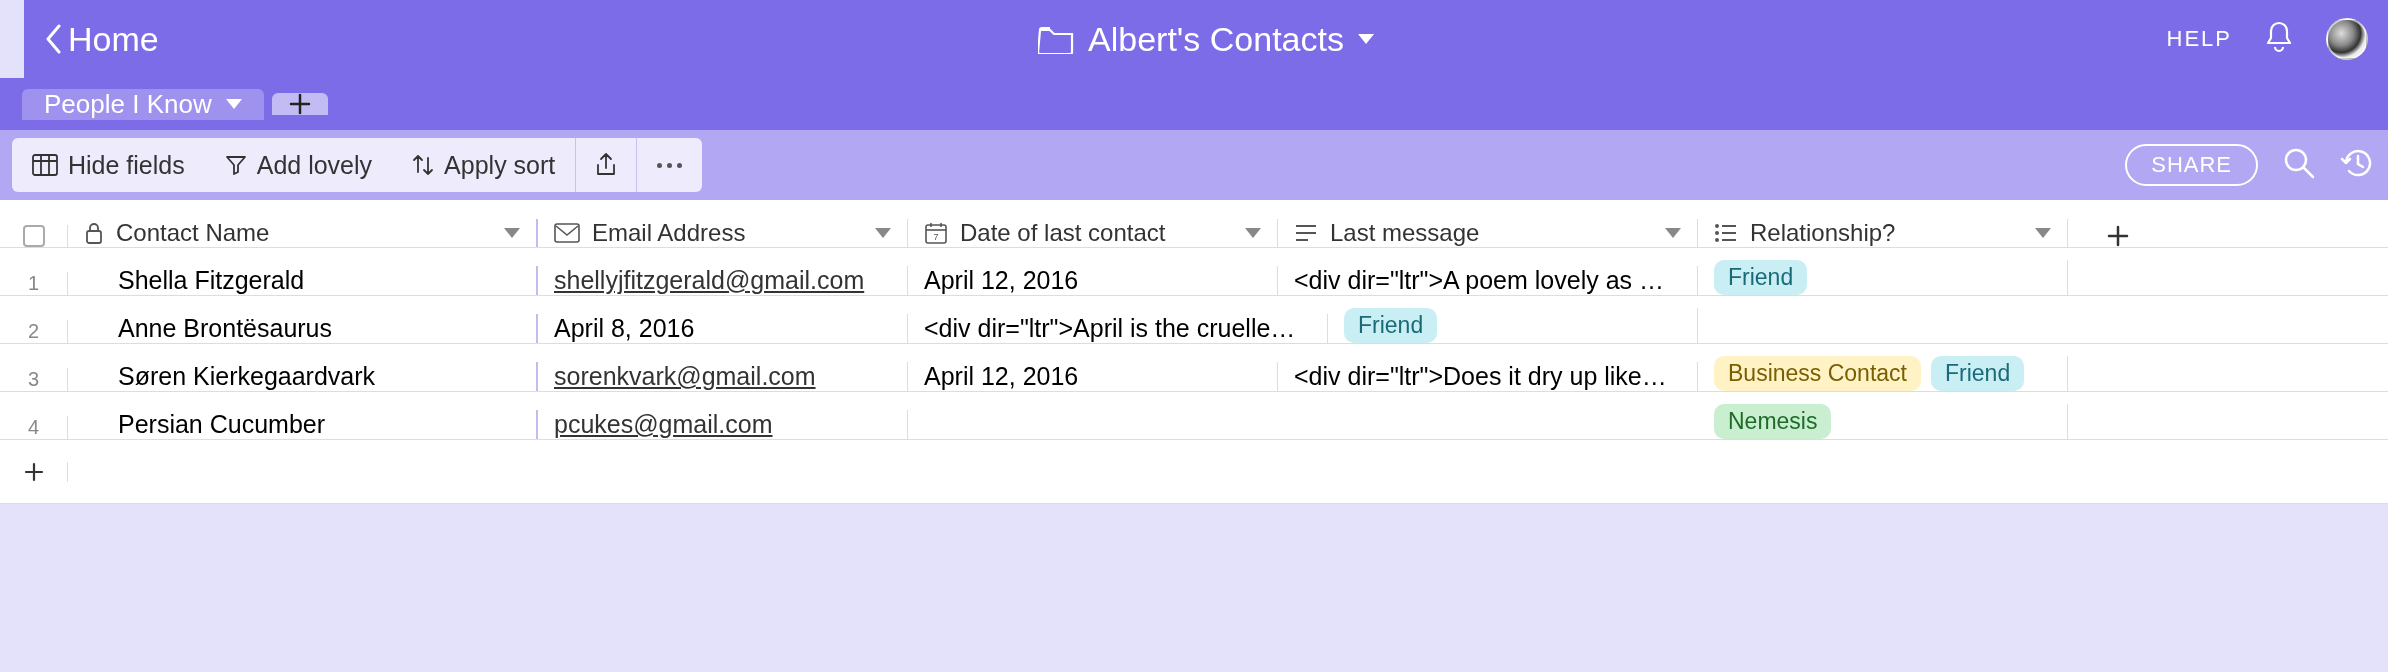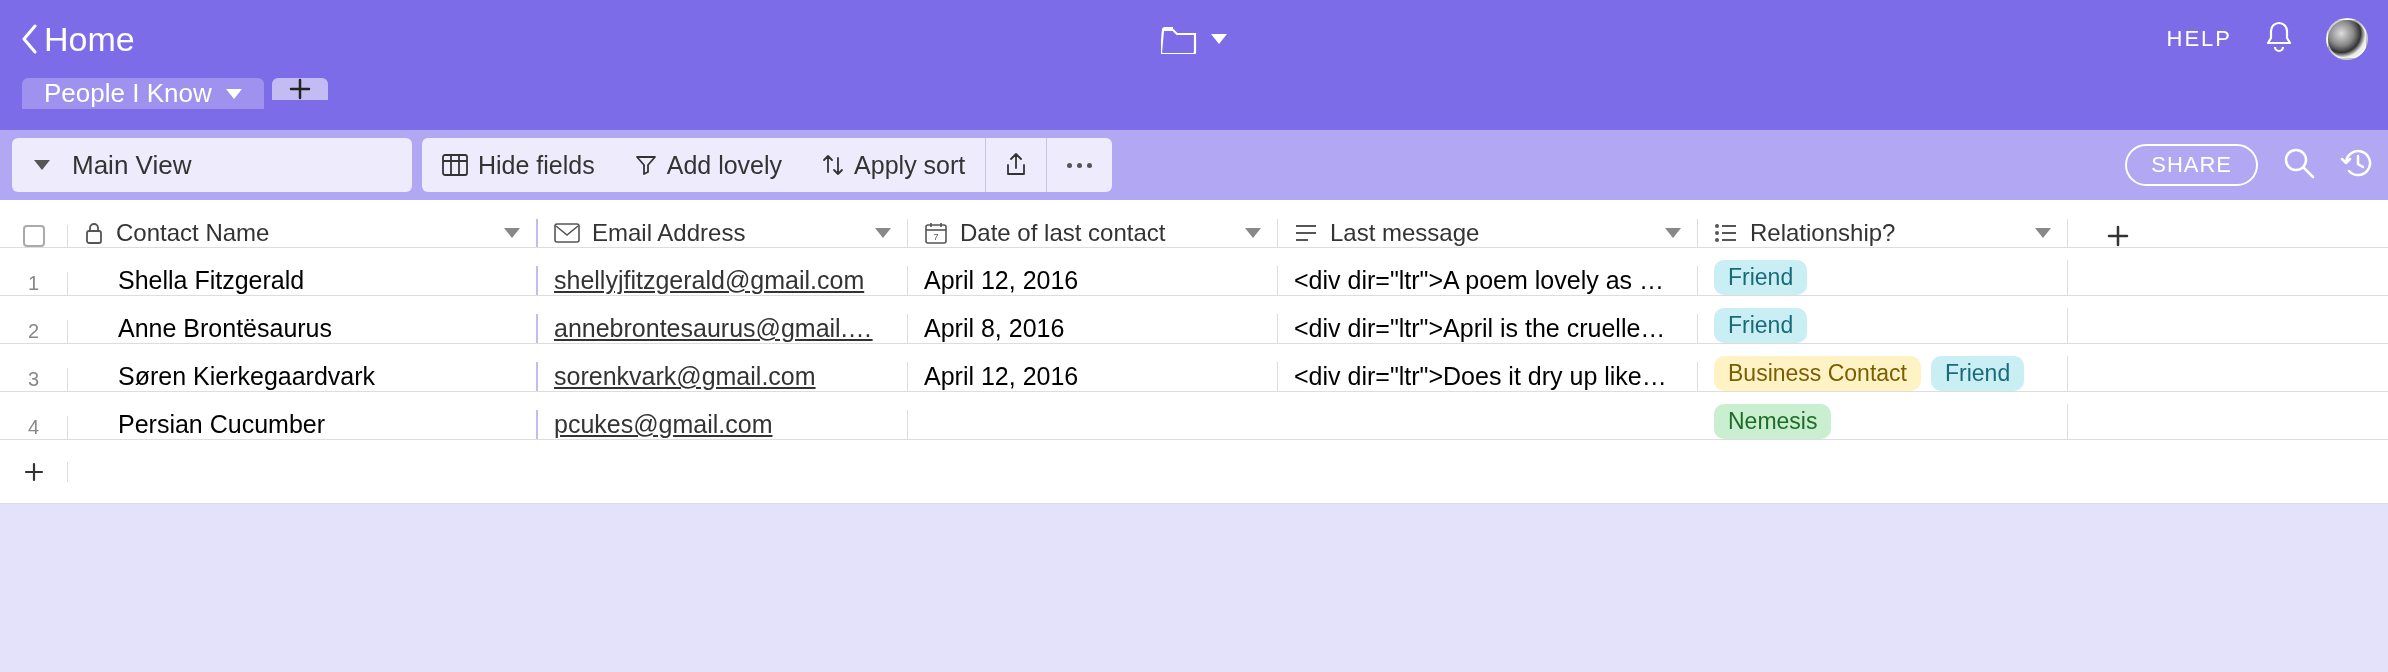--- a/index.html
+++ b/index.html
@@ -7,20 +7,21 @@
   
   
   .top-header {
     height: 78px;
     background: #7c6ce8;
     display: flex;
     align-items: center;
     padding: 0 20px;
     color: white;
     position: relative;
+    margin-left: 24px;
   }
   .back-home {
     display: flex;
     align-items: center;
     font-size: 34px;
     gap: 4px;
     cursor: pointer;
   }
   .title-wrap {
     position: absolute;
@@ -39,21 +40,21 @@
     gap: 30px;
   }
   .help-text { font-size: 22px; letter-spacing: 2px; font-weight: 500; }
   .avatar { width: 42px; height: 42px; border-radius: 50%; background: radial-gradient(circle at 35% 35%, #ddd 0%, #888 35%, #333 55%, #eee 70%); border: 2px solid rgba(255,255,255,.6); }
 
   
   .tab-row {
     height: 52px;
     background: #7c6ce8;
     display: flex;
-    align-items: flex-start;
+    align-items: center;
     padding-left: 22px;
     gap: 8px;
   }
   .tab {
     background: #9e92ee;
     color: white;
     display: flex;
     align-items: center;
     gap: 14px;
     padding: 0 22px;
@@ -188,20 +189,21 @@
         <path d="M15 2 L4 15 L15 28" stroke="white" stroke-width="3" fill="none" stroke-linecap="round" stroke-linejoin="round"></path>
       </svg>
     <span>Home</span>
   </div>
   <div class="title-wrap">
     <span class="folder-icon">
       <svg width="36" height="30" viewBox="0 0 36 30">
           <path d="M2 6 h10 l4 4 h18 v18 a2 2 0 0 1 -2 2 h-30 a2 2 0 0 1 -2 -2 z M2 6 a2 2 0 0 1 2 -2 h8" fill="none" stroke="white" stroke-width="2.2"></path>
         </svg>
     </span>
+    <span>Albert's Contacts</span>
     <span class="chev-down white"></span>
   </div>
   <div class="header-right">
     <span class="help-text">HELP</span>
     <span>
       <svg width="34" height="36" viewBox="0 0 34 36">
           <path d="M17 4 a8 8 0 0 1 8 8 v7 l3 5 h-22 l3 -5 v-7 a8 8 0 0 1 8 -8 z M13 28 a4 4 0 0 0 8 0" fill="none" stroke="white" stroke-width="2.2" stroke-linejoin="round"></path>
         </svg>
     </span>
     <div class="avatar"></div>
@@ -214,24 +216,20 @@
     <span class="chev-down white"></span>
   </div>
   <div class="tab-add">
     <svg width="22" height="22" viewBox="0 0 22 22">
         <path d="M11 2 v18 M2 11 h18" stroke="#222" stroke-width="2.5" stroke-linecap="round"></path>
       </svg>
   </div>
 </div>
 
 <div class="toolbar">
-  <div class="view-select">
-    <span class="chev-down" style="color:#555"></span>
-    <span>Main View</span>
-  </div>
   <div class="tool-group">
     <div class="tool-btn">
       <svg width="26" height="22" viewBox="0 0 26 22">
           <rect x="1" y="1" width="24" height="20" rx="2" fill="none" stroke="#333" stroke-width="1.8"></rect>
           <line x1="9" y1="1" x2="9" y2="21" stroke="#333" stroke-width="1.8"></line>
           <line x1="17" y1="1" x2="17" y2="21" stroke="#333" stroke-width="1.8"></line>
           <line x1="1" y1="7" x2="25" y2="7" stroke="#333" stroke-width="1.8"></line>
         </svg>
       <span>Hide fields</span>
     </div>
@@ -370,23 +368,20 @@
           <span class="tag tag-friend">Friend</span>
         </div>
       </div>
       <div class="grid-row">
         <div class="cell col-check">
           <span class="rownum">2</span>
         </div>
         <div class="cell col-name">
           <span>Anne Brontësaurus</span>
         </div>
-        <div class="cell col-email">
-          <span class="email-link">annebrontesaurus@gmail.…</span>
-        </div>
         <div class="cell col-date">
           <span>April 8, 2016</span>
         </div>
         <div class="cell col-msg">
           <span>&lt;div dir="ltr"&gt;April is the cruelle…</span>
         </div>
         <div class="cell col-rel" style="border-right: 1px solid rgb(221, 221, 221);">
           <span class="tag tag-friend">Friend</span>
         </div>
       </div>

